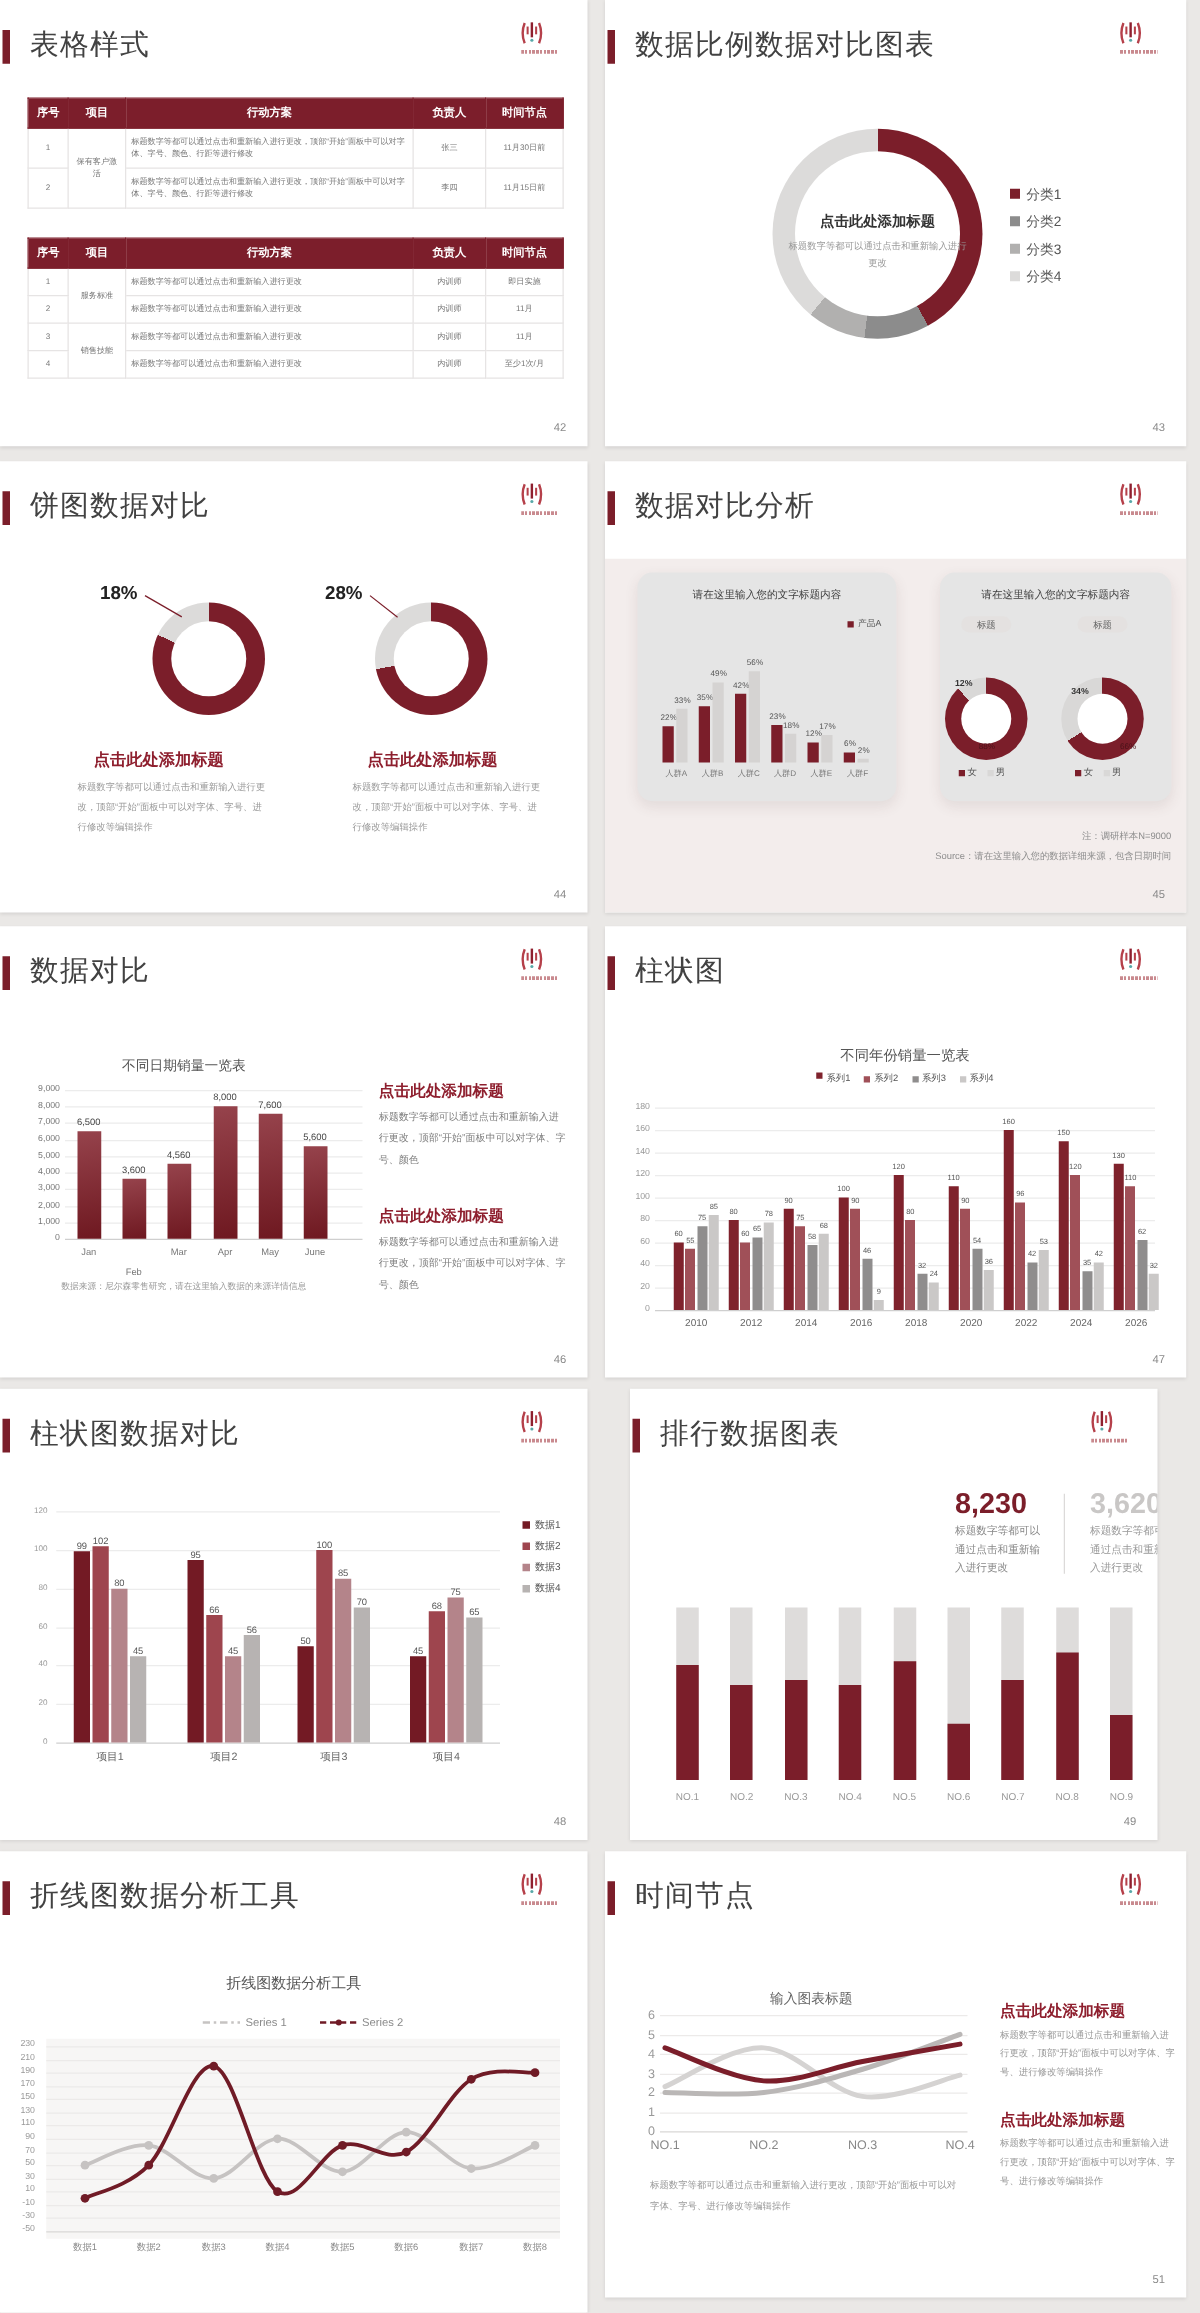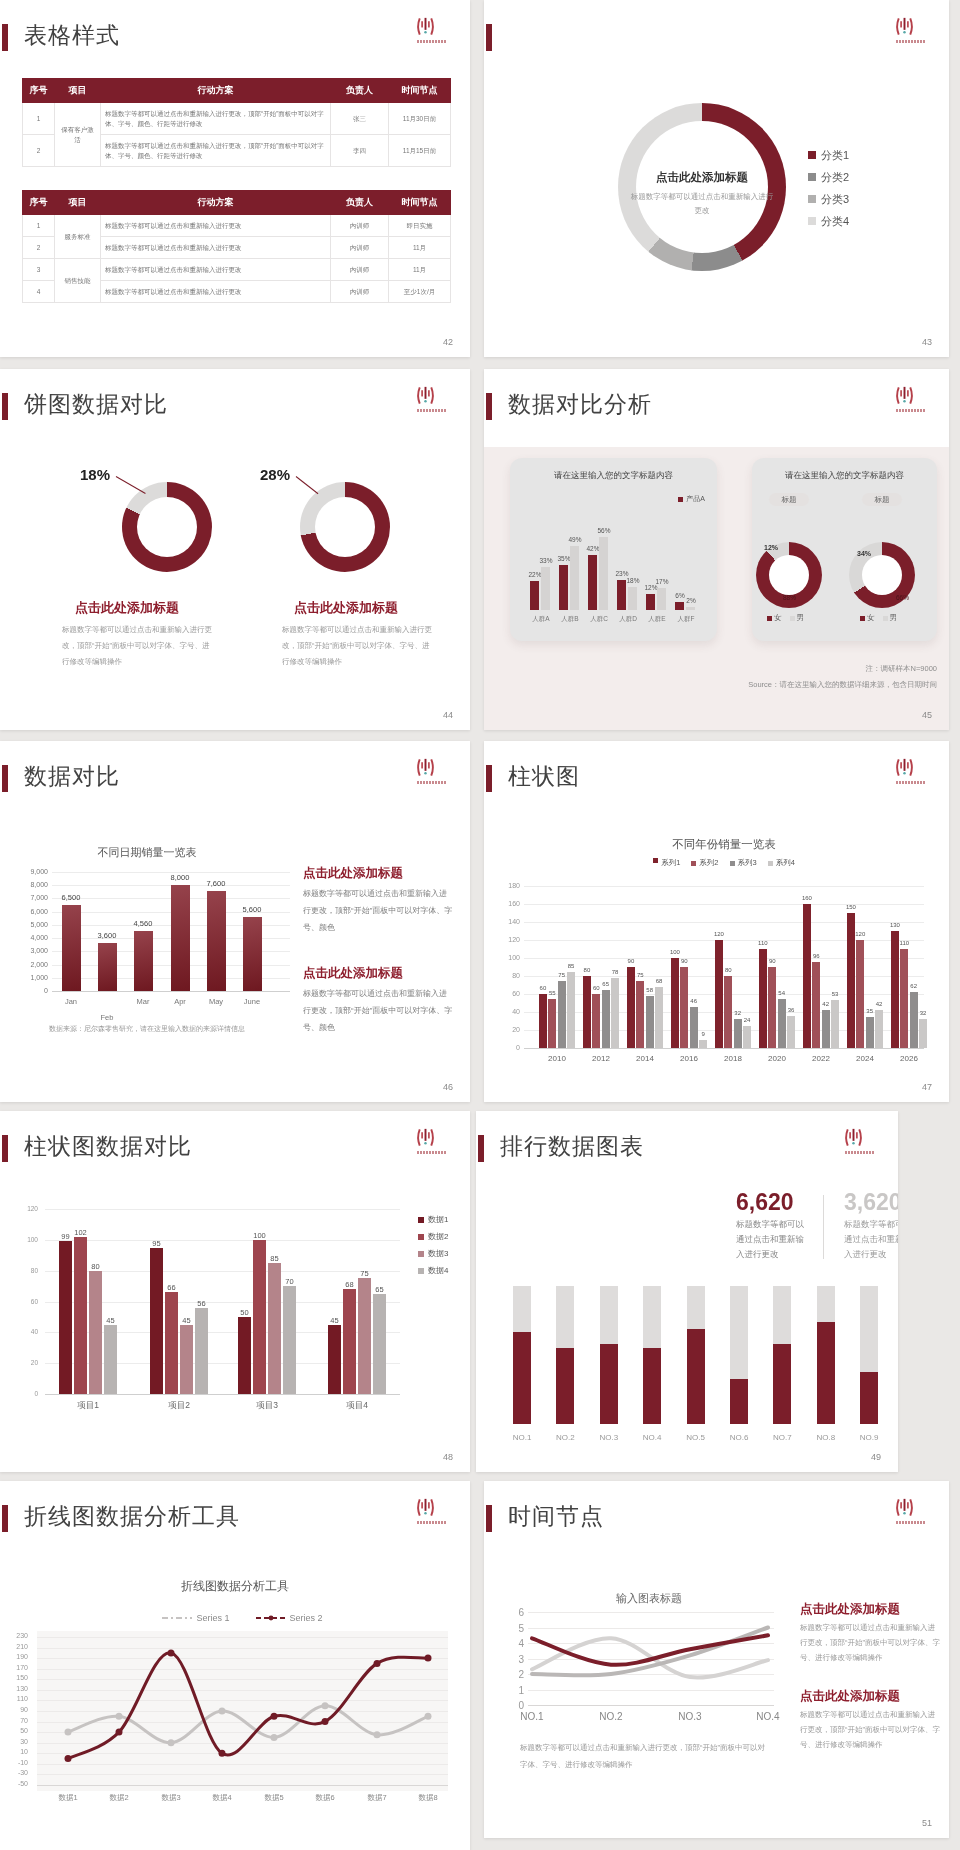--- a/index.html
+++ b/index.html
@@ -123,20 +123,21 @@
               </tr>
             </tbody>
           </table>
         </div>
       </div>
     <b class="pagenum">42</b>
   </section>
 
   <section class="slide" id="s43" style="left:484px;top:0;width:465px;height:357px">
     <span class="sbar"></span>
+    <h2 class="stitle">数据比例数据对比图表</h2>
     <div class="slogo">
         <svg viewBox="0 0 24 24" width="23" height="23">
  <path d="M6 3.5 Q2.6 12 6 20.5" stroke="#b5404a" fill="none" stroke-width="2"></path>
  <path d="M18 3.5 Q21.4 12 18 20.5" stroke="#b5404a" fill="none" stroke-width="2"></path>
  <rect x="11" y="3" width="2" height="12.5" fill="#8e1f2e"></rect>
  <rect x="7.6" y="6.5" width="1.7" height="6.5" fill="#b5404a"></rect>
  <rect x="14.7" y="6.5" width="1.7" height="6.5" fill="#b5404a"></rect>
  <circle cx="12" cy="18" r="1.3" fill="#57a8a8"></circle>
         </svg>
  <i class="slogo-cap"></i>
@@ -540,35 +541,35 @@
         <div class="abs" style="left:418px;top:100px">
           <div style="display:flex;align-items:center;height:17px;font-size:8px;color:#555"><i style="width:6px;height:6px;background:#731a24;margin-right:4px"></i>数据1</div>
           <div style="display:flex;align-items:center;height:17px;font-size:8px;color:#555"><i style="width:6px;height:6px;background:#9e454e;margin-right:4px"></i>数据2</div>
           <div style="display:flex;align-items:center;height:17px;font-size:8px;color:#555"><i style="width:6px;height:6px;background:#b4848a;margin-right:4px"></i>数据3</div>
           <div style="display:flex;align-items:center;height:17px;font-size:8px;color:#555"><i style="width:6px;height:6px;background:#b7b3b2;margin-right:4px"></i>数据4</div>
         </div>
       </div>
     <b class="pagenum">48</b>
   </section>
 
-  <section class="slide" id="s49" style="left:476px;top:1111px;width:422px;height:361px">
+  <section class="slide" id="s49" style="left:504px;top:1111px;width:422px;height:361px">
     <span class="sbar"></span>
     <h2 class="stitle">排行数据图表</h2>
     <div class="slogo">
         <svg viewBox="0 0 24 24" width="23" height="23">
  <path d="M6 3.5 Q2.6 12 6 20.5" stroke="#b5404a" fill="none" stroke-width="2"></path>
  <path d="M18 3.5 Q21.4 12 18 20.5" stroke="#b5404a" fill="none" stroke-width="2"></path>
  <rect x="11" y="3" width="2" height="12.5" fill="#8e1f2e"></rect>
  <rect x="7.6" y="6.5" width="1.7" height="6.5" fill="#b5404a"></rect>
  <rect x="14.7" y="6.5" width="1.7" height="6.5" fill="#b5404a"></rect>
  <circle cx="12" cy="18" r="1.3" fill="#57a8a8"></circle>
         </svg>
  <i class="slogo-cap"></i>
       </div>
-    <div class="abs" style="left:260px;top:78px;font-size:23px;font-weight:bold;color:#7b1e2a">6,620</div>
+    <div class="abs" style="left:260px;top:78px;font-size:23px;font-weight:bold;color:#7b1e2a">8,230</div>
     <div class="abs" style="left:260px;top:106px;width:72px;font-size:8.5px;color:#888;line-height:15px;word-break:break-all">标题数字等都可以通过点击和重新输入进行更改</div>
     <div class="abs" style="left:347px;top:84px;width:1px;height:64px;background:#dcdad9"></div>
     <div class="abs" style="left:368px;top:78px;font-size:23px;font-weight:bold;color:#c9c7c6">3,620</div>
     <div class="abs" style="left:368px;top:106px;width:72px;font-size:8.5px;color:#999;line-height:15px;word-break:break-all">标题数字等都可以通过点击和重新输入进行更改</div>
     <div id="m49">
         <div class="abs" style="left:37.0px;top:175px;width:18px;height:138px;background:#dedcdb"></div>
         <div class="abs" style="left:37.0px;top:220.5px;width:18px;height:92.5px;background:#7b1e2a"></div>
         <div class="abs" style="left:26.0px;top:322px;width:40px;text-align:center;font-size:8px;color:#999">NO.1</div>
         <div class="abs" style="left:80.4px;top:175px;width:18px;height:138px;background:#dedcdb"></div>
         <div class="abs" style="left:80.4px;top:237.1px;width:18px;height:75.9px;background:#7b1e2a"></div>

